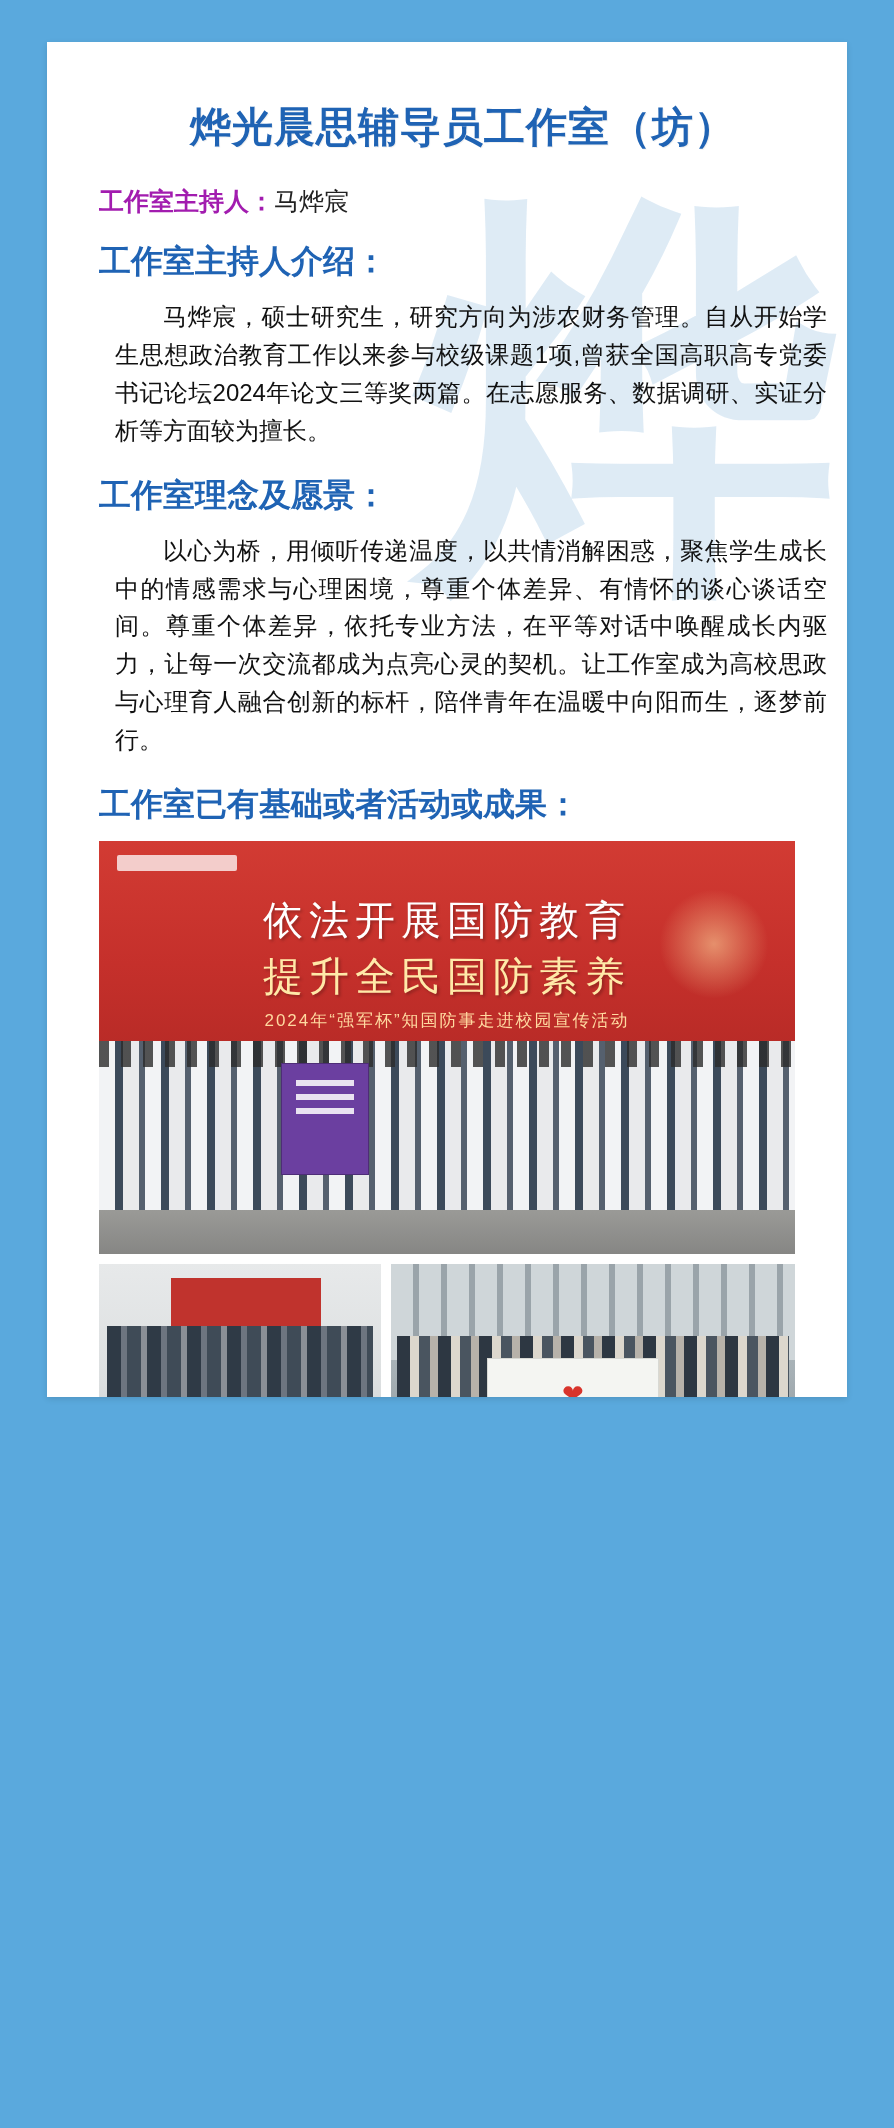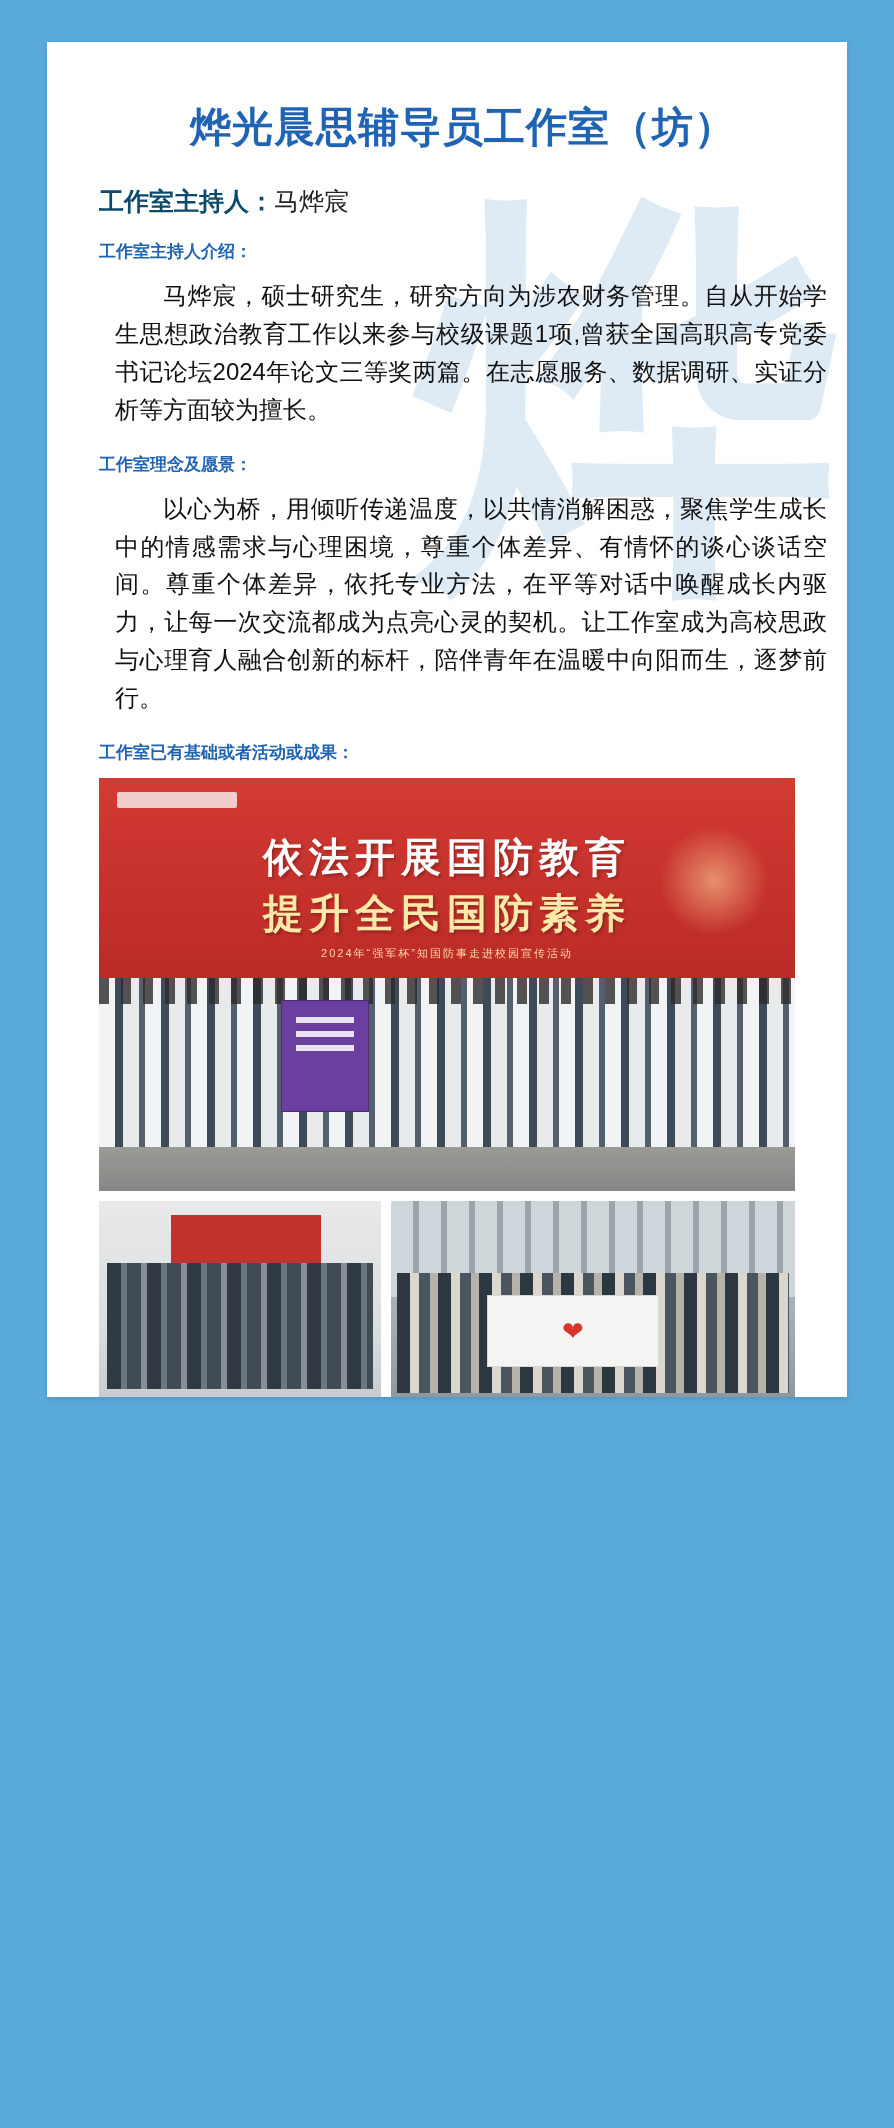--- a/index.html
+++ b/index.html
@@ -51,26 +51,26 @@
     text-align: center;
     margin: 18px 0 30px 0;
     text-shadow: 1px 1px 0 rgba(0,0,0,0.06);
   }
   .host-line {
     font-size: 25px;
     margin: 0 0 22px 0;
     color: #222;
   }
   .host-line .lbl {
-    color: #0c4a6e;
+    color: #a21caf;
     font-weight: 700;
   }
   .section-head {
     color: #1f63b4;
-    font-size: 17px;
+    font-size: 32px;
     font-weight: 700;
     margin: 0 0 14px 0;
   }
   .para {
     font-size: 24px;
     line-height: 1.58;
     color: #111;
     text-align: justify;
     text-indent: 2em;
     margin: 0 0 24px 16px;
@@ -122,33 +122,33 @@
     left: 18px; top: 14px;
     width: 120px; height: 16px;
     background: rgba(255,255,255,0.75);
     border-radius: 2px;
   }
   .banner-text1, .banner-text2 {
     position: absolute;
     left: 0; right: 0;
     text-align: center;
     color: #fff;
-    font-weight: 700;
+    font-weight: 400;
     font-family: "Liberation Sans", sans-serif;
     letter-spacing: 6px;
     text-shadow: 2px 2px 3px rgba(0,0,0,.25);
   }
   .banner-text1 { top: 52px; font-size: 40px; }
   .banner-text2 { top: 108px; font-size: 40px; color: #ffe9a8; }
   .banner-sub {
     position: absolute;
     left: 0; right: 0; top: 168px;
     text-align: center;
     color: #ffd9a0;
-    font-size: 11px;
+    font-size: 17px;
     letter-spacing: 2px;
   }
   .crowd {
     position: absolute;
     left: 0; right: 0; top: 200px; bottom: 44px;
     background:
       repeating-linear-gradient(90deg,
         #f2f3f5 0px, #f2f3f5 16px,
         #3c4a5a 16px, #3c4a5a 24px,
         #e9eaec 24px, #e9eaec 40px,

